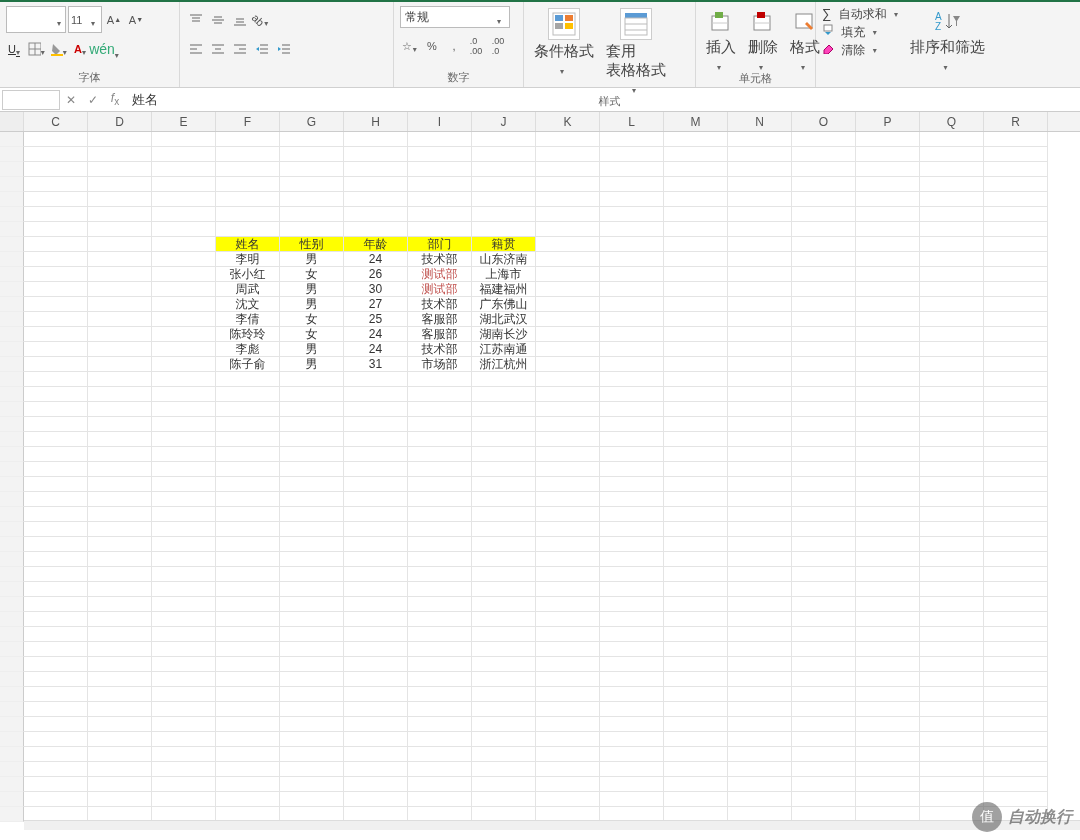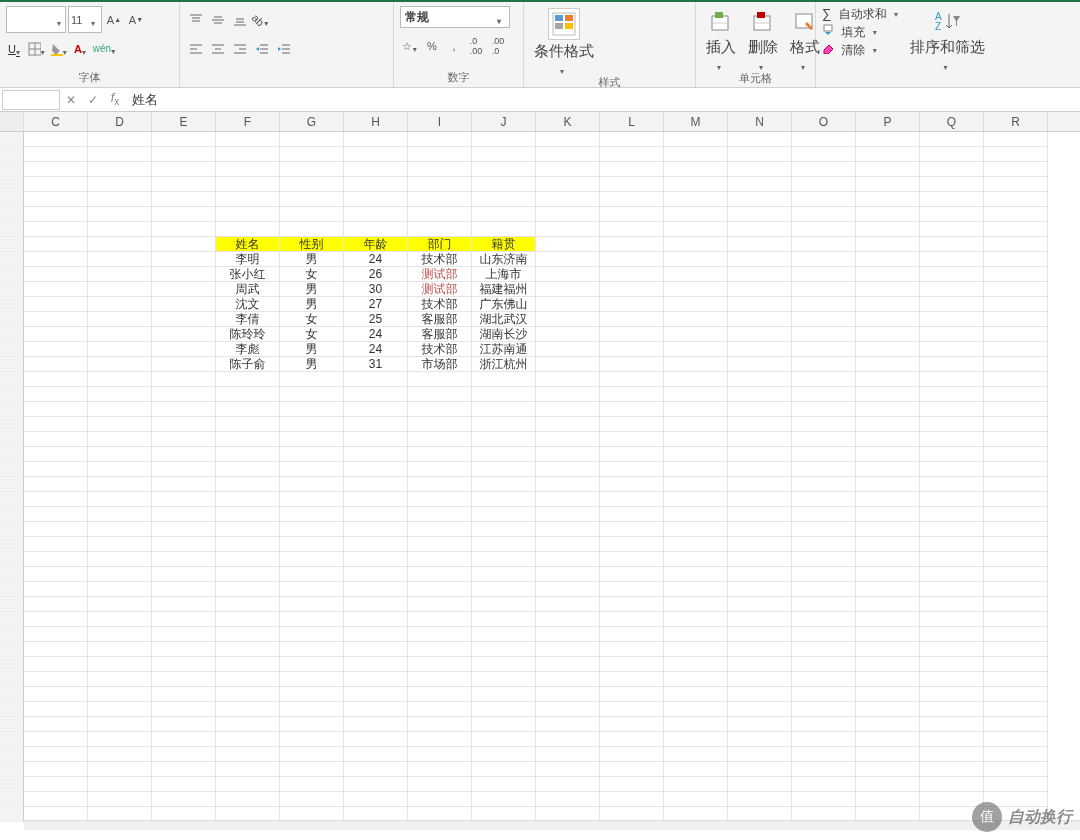--- a/index.html
+++ b/index.html
@@ -11,21 +11,21 @@
   .rgrp .body { display: flex; gap: 4px; align-items: flex-start; }
   .rgrp .label { text-align: center; color: #666; font-size: 11px; padding: 2px 0; }
   .btn { display: flex; flex-direction: column; align-items: center; gap: 2px; padding: 2px 4px; cursor: default; border-radius: 2px; }
   .btn .cap { font-size: 15px; color: #444; white-space: nowrap; }
   .smallrow { display: flex; gap: 2px; }
   .sq { width: 20px; height: 27px; border: 1px solid #bbb; background: #fff; display: flex; align-items: center; justify-content: center; font-size: 11px; color: #555; }
   .sq.noborder { border: none; background: none; }
   .dd { width: 8px; height: 8px; display: inline-block; }
   .dd::after { content: "▾"; font-size: 8px; color: #666; }
   .col { display: flex; flex-direction: column; gap: 2px; }
-  .numfmt { width: 110px; height: 22px; border: 1px solid #bbb; background: #fff; display: flex; align-items: center; padding: 0 4px; font-size: 12px; justify-content: space-between; font-weight: bold; }
+  .numfmt { width: 110px; height: 22px; border: 1px solid #bbb; background: #fff; display: flex; align-items: center; padding: 0 4px; font-size: 12px; justify-content: space-between; }
   .icon { width: 28px; height: 28px; display: flex; align-items: center; justify-content: center; }
   .bigicon { width: 32px; height: 32px; background: #fff; border: 1px solid #ccc; display: flex; align-items: center; justify-content: center; position: relative; }
 
   
   .fbar { height: 24px; border-bottom: 1px solid #ccc; display: flex; align-items: center; background: #fff; }
   .namebox { width: 58px; height: 20px; border: 1px solid #ccc; margin-left: 2px; padding: 0 4px; font-size: 12px; display: flex; align-items: center; }
   .fbtn { width: 22px; text-align: center; color: #888; font-size: 12px; }
   .finput { flex: 1; padding: 0 6px; font-size: 13px; color: #333; }
 
   
@@ -83,21 +83,21 @@
               <svg width="14" height="14">
                 <path d="M3 2 L10 9 L6 13 L2 9 Z" fill="#999"></path>
                 <rect x="1" y="12" width="12" height="3" fill="#ffc000"></rect>
               </svg>
               <span class="dd"></span>
             </div>
           <div class="sq noborder">
               <span style="color:#c00;font-weight:bold">A</span>
               <span class="dd"></span>
             </div>
-          <div class="sq noborder" style="color:#3a7;font-size:10px">
+          <div class="sq noborder" style="color:#3a7;font-size:14px">
               <span>wén</span>
               <span class="dd"></span>
             </div>
         </div>
       </div>
     </div>
     <div class="label">字体</div>
   </div>
 
   <div class="rgrp" style="width:214px">
@@ -207,20 +207,33 @@
               <rect x="2" y="2" width="22" height="22" fill="#fff" stroke="#bbb"></rect>
               <rect x="4" y="4" width="8" height="6" fill="#5b9bd5"></rect>
               <rect x="14" y="4" width="8" height="6" fill="#ed7d31"></rect>
               <rect x="4" y="12" width="8" height="6" fill="#a5a5a5"></rect>
               <rect x="14" y="12" width="8" height="6" fill="#ffc000"></rect>
             </svg>
           </div>
         <span class="cap">条件格式</span>
           <span class="dd"></span>
       </div>
+      <div class="btn">
+        <div class="bigicon">
+            <svg width="26" height="26">
+              <rect x="2" y="2" width="22" height="5" fill="#5b9bd5"></rect>
+              <rect x="2" y="7" width="22" height="17" fill="#fff" stroke="#bbb"></rect>
+              <line x1="2" y1="13" x2="24" y2="13" stroke="#bbb"></line>
+              <line x1="2" y1="19" x2="24" y2="19" stroke="#bbb"></line>
+            </svg>
+          </div>
+        <span class="cap" style="white-space:pre">套用
+表格格式</span>
+          <span class="dd"></span>
+      </div>
     </div>
     <div class="label">样式</div>
   </div>
 
   <div class="rgrp" style="width:120px">
     <div class="body">
       <div class="btn">
         <div class="icon">
             <svg width="24" height="24">
               <rect x="3" y="6" width="16" height="14" fill="#fff" stroke="#888"></rect>

